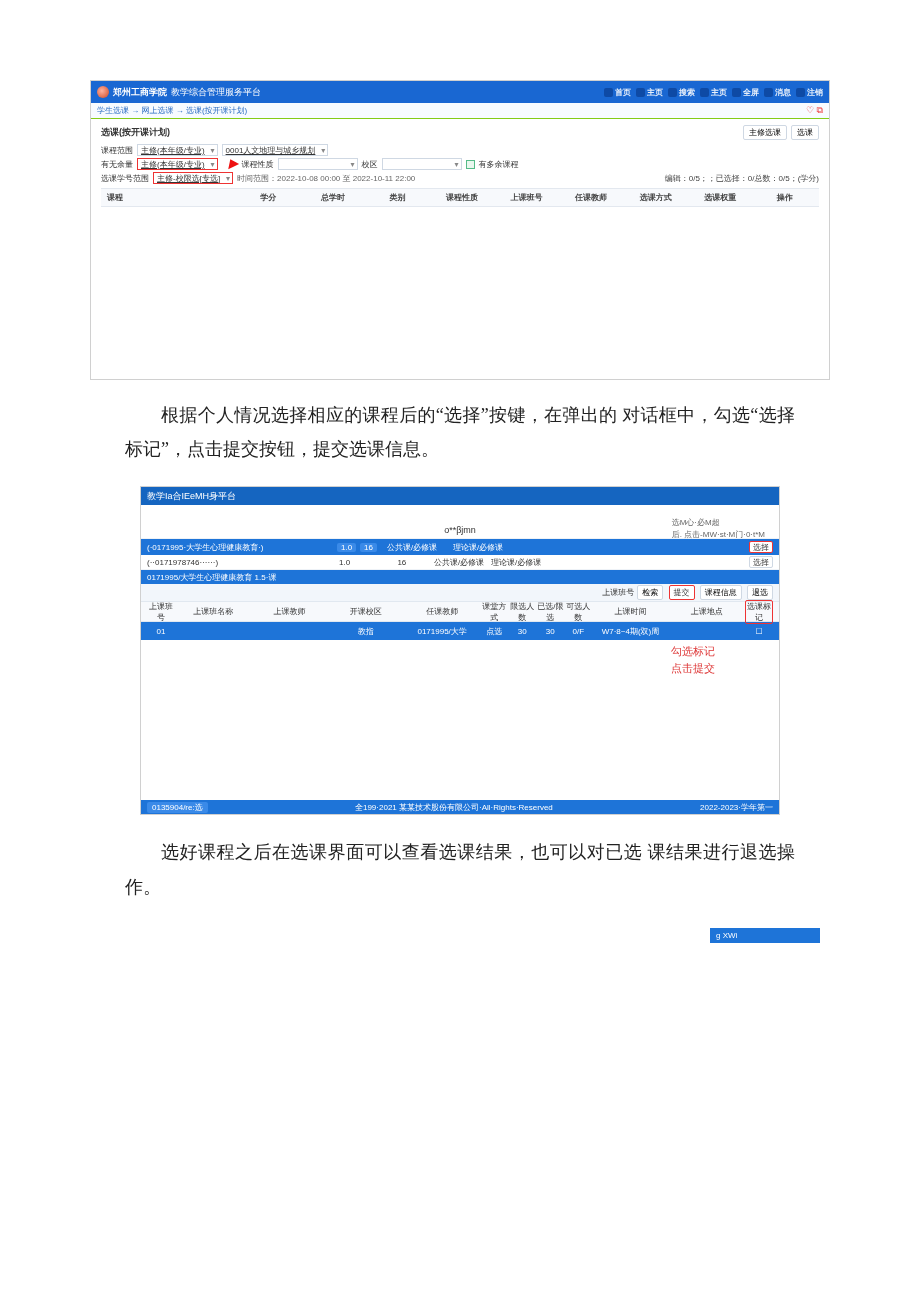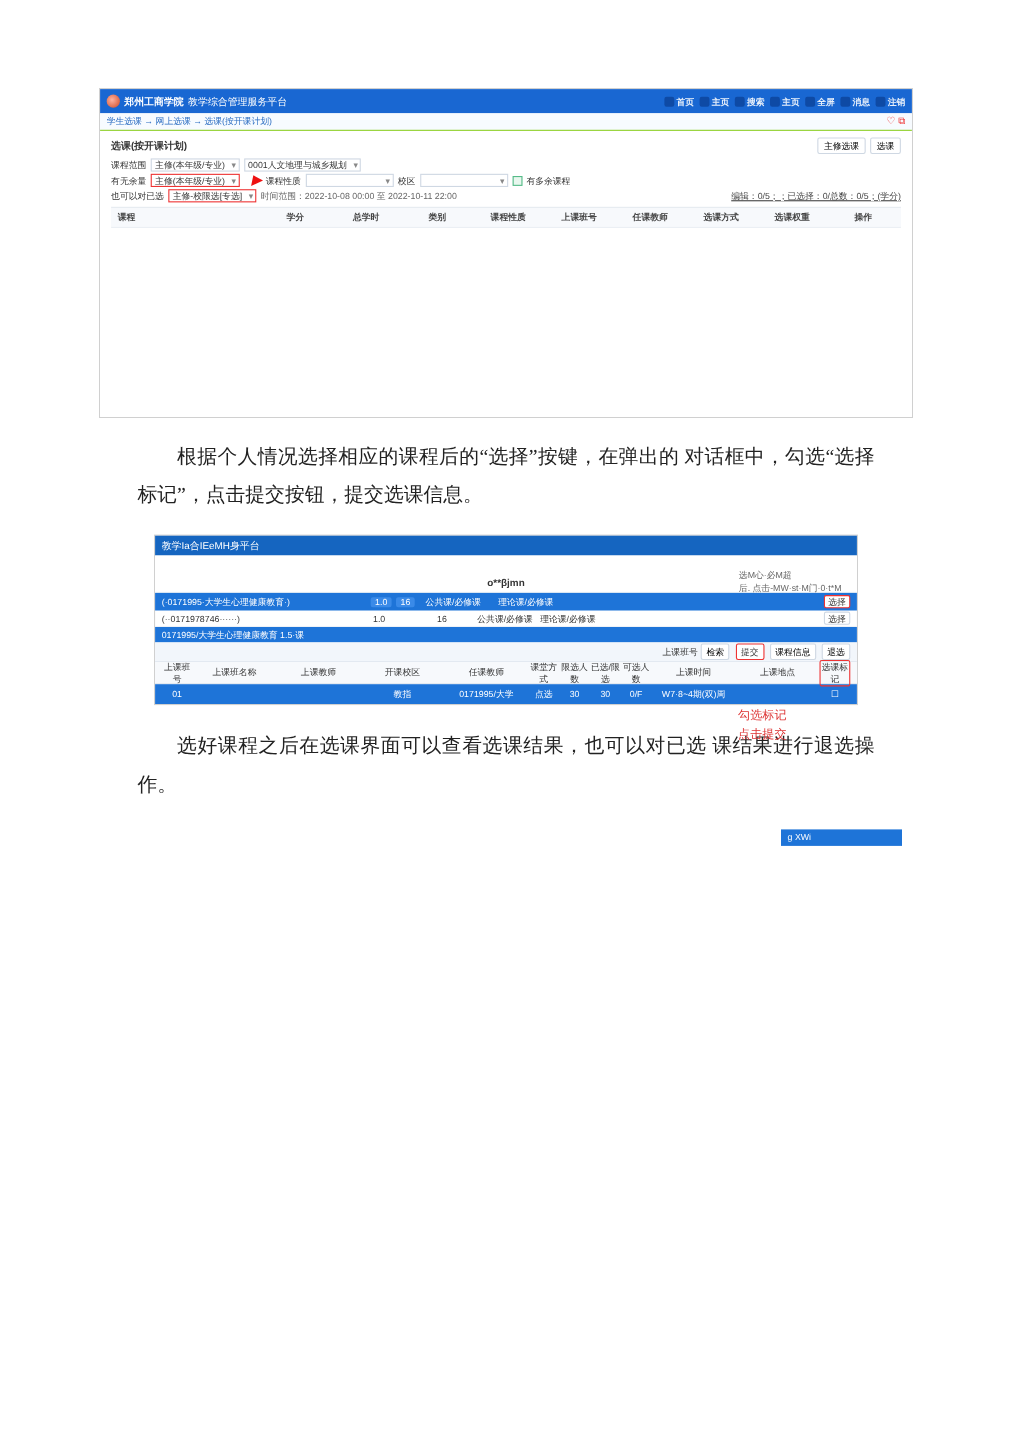--- a/index.html
+++ b/index.html
@@ -68,31 +68,31 @@
     }
     .s1-hd-actions { display: flex; gap: 4px; }
     .s1-hd-actions button {
       border: 1px solid #cfd8e3; background: #fff; font-size: 8px;
       padding: 1px 5px; border-radius: 2px; cursor: pointer;
     }
     .s1-row { display: flex; align-items: center; gap: 4px; font-size: 8px; color:#333; margin: 2px 0; flex-wrap: wrap;}
     .s1-sel {
       border: 1px solid #cfd8e3; height: 12px; font-size: 8px; padding: 0 12px 0 3px;
       background: #fff; position: relative; min-width: 80px;
-      display:inline-flex;align-items:center;
+      display:inline-flex;align-items:center;text-decoration:underline;
     }
     .s1-sel::after {content:"▾";position:absolute;right:2px;color:#888;}
     .s1-sel.red { border:1px solid #e33; }
     .red-arrow {
       width:0;height:0;border-left:6px solid transparent;border-right:6px solid transparent;
       border-bottom:8px solid #e11; transform: rotate(-25deg); margin: -2px 0 0 4px;
     }
     .s1-check { width:9px;height:9px;border:1px solid #5b8; background:#e8f7ee;}
     .s1-note { font-size:8px;color:#666; }
-    .s1-meta-right { font-size:8px;color:#444; margin-left:auto;text-decoration:underline;}
+    .s1-meta-right { font-size:8px;color:#444; margin-left:auto;}
     .s1-tbl {
       border-top:1px solid #e3e8ef;
       border-bottom:1px solid #e3e8ef;
       margin-top:4px;
     }
     .s1-tbl-head {
       display:flex;font-size:8px;color:#444;font-weight:600;
       padding:3px 2px;background:#f7f9fc;
     }
     .s1-tbl-head span{flex:1;text-align:center;}
@@ -115,21 +115,21 @@
     .s2-topbar {
       height:18px;background:#1565c0;color:#fff;font-size:9px;
       display:flex;align-items:center;padding:0 6px;
     }
     .s2-blank {
       height:34px;background:#fff;border-bottom:1px solid #eef2f7;
       position:relative;
     }
     .s2-dlg-title {
       position:absolute;left:50%;top:20px;transform:translateX(-50%);
-      font-size:9px;font-weight:700;color:#333;
+      font-size:9px;font-weight:400;color:#333;
     }
     .s2-right-note {
       position:absolute;right:14px;top:12px;font-size:8px;color:#666;line-height:1.4;
     }
     .s2-midbar {
       height:18px;background:#f2f6fb;border-bottom:1px solid #e1e8f0;
       display:flex;align-items:center;font-size:8px;color:#333;padding:0 6px;
     }
     .s2-midbar .lf{flex:1;}
     .s2-midbar .rt button{border:1px solid #cfd8e3;background:#fff;font-size:8px;padding:1px 4px;border-radius:2px;margin-left:3px;cursor:pointer;}
@@ -246,21 +246,21 @@
       <span class="red-arrow"></span>
       <span>课程性质</span>
       <span class="s1-sel"></span>
       <span>校区</span>
       <span class="s1-sel"></span>
       <span class="s1-check"></span>
       <span>有多余课程</span>
     </div>
 
     <div class="s1-row">
-      <span>也可以对已选</span>
+      <span>选课学号范围</span>
       <span class="s1-sel red">主修-校限选[专选]</span>
       <span class="s1-note">时间范围：2022-10-08 00:00 至 2022-10-11 22:00</span>
       <span class="s1-meta-right">编辑：0/5；；已选择：0/总数：0/5；(学分)</span>
     </div>
 
     <div class="s1-tbl">
       <div class="s1-tbl-head">
         <span>课程</span>
         <span>学分</span>
         <span>总学时</span>
@@ -357,19 +357,24 @@
     <span>W7·8~4期(双)周</span>
     <span></span>
     <span class="sm">☐</span>
   </div>
 
   <div class="s2-annot">
     <div>勾选标记</div>
     <div>点击提交</div>
   </div>
 
+  <div class="s2-footer">
+    <span class="chip">0135904/re:选</span>
+    <span>全199·2021 某某技术股份有限公司·All·Rights·Reserved</span>
+    <span>2022-2023·学年第一</span>
+  </div>
 </div>
 
 <p class="para first-line">选好课程之后在选课界面可以查看选课结果，也可以对已选 课结果进行退选操作。</p>
 
 <div class="s3">
   <span>g XWi</span>
 </div>
 
 </body></html>

